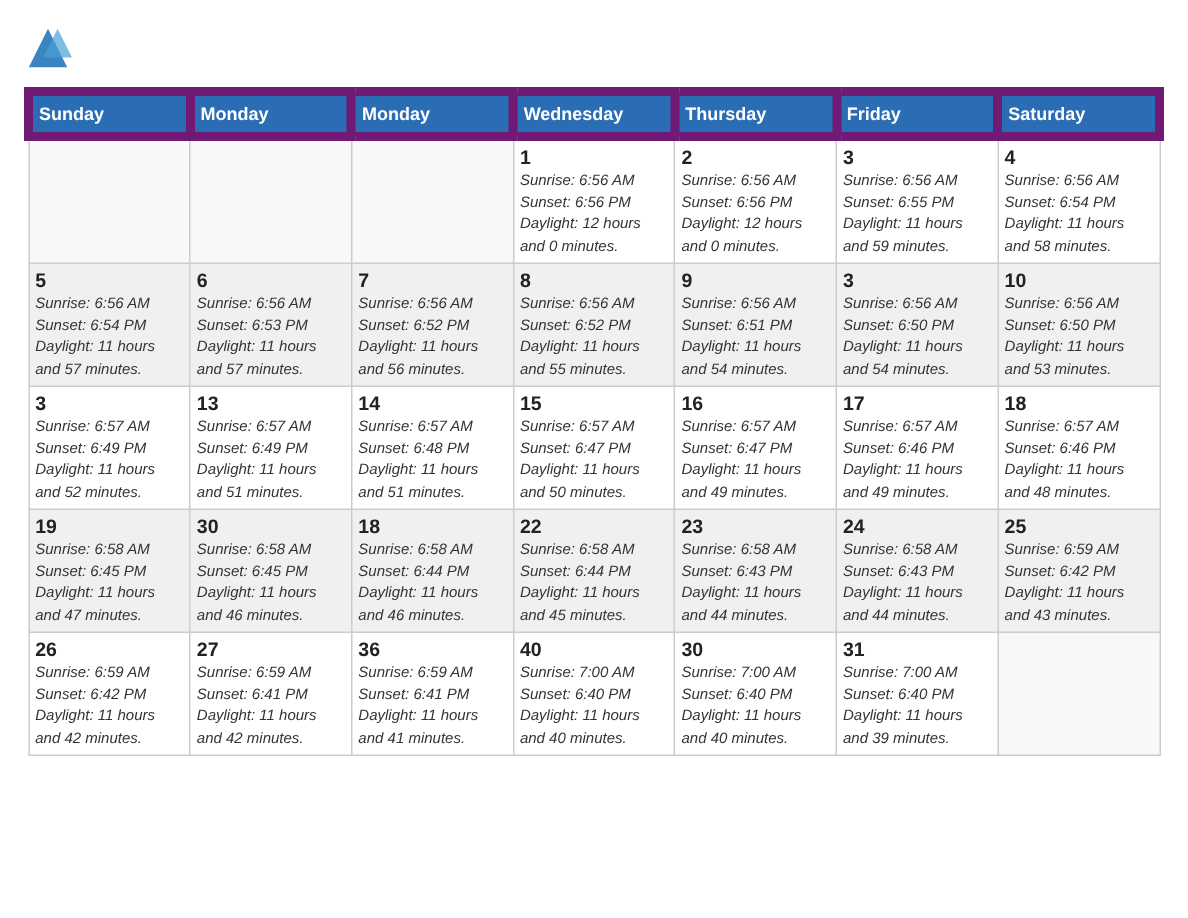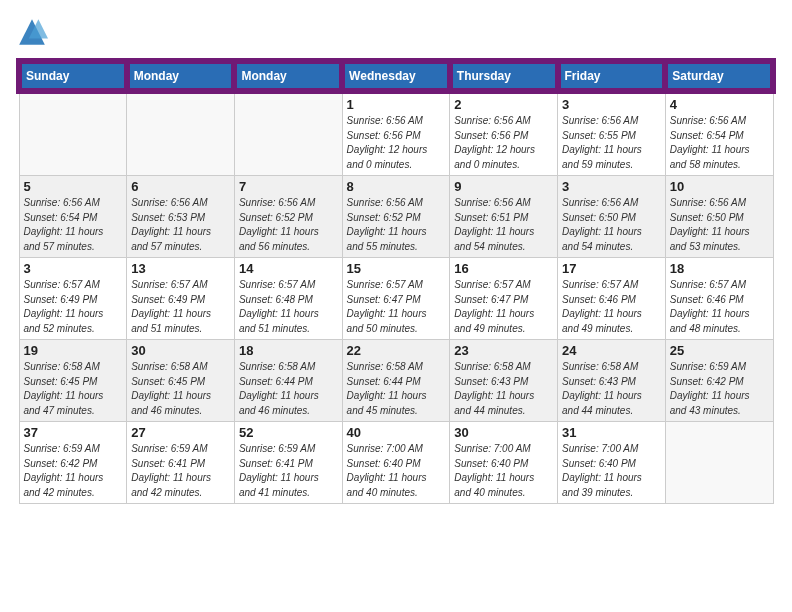--- a/index.html
+++ b/index.html
@@ -318,35 +318,35 @@
           <td>
             <span class="day-num">25</span>
             <div class="day-info" style="white-space: pre-line;">Sunrise: 6:59 AM
 Sunset: 6:42 PM
 Daylight: 11 hours
 and 43 minutes.</div>
           </td>
         </tr>
         <tr>
           <td>
-            <span class="day-num">37</span>
+            <span class="day-num">26</span>
             <div class="day-info" style="white-space: pre-line;">Sunrise: 6:59 AM
 Sunset: 6:42 PM
 Daylight: 11 hours
 and 42 minutes.</div>
           </td>
           <td>
             <span class="day-num">27</span>
             <div class="day-info" style="white-space: pre-line;">Sunrise: 6:59 AM
 Sunset: 6:41 PM
 Daylight: 11 hours
 and 42 minutes.</div>
           </td>
           <td>
-            <span class="day-num">52</span>
+            <span class="day-num">36</span>
             <div class="day-info" style="white-space: pre-line;">Sunrise: 6:59 AM
 Sunset: 6:41 PM
 Daylight: 11 hours
 and 41 minutes.</div>
           </td>
           <td>
             <span class="day-num">40</span>
             <div class="day-info" style="white-space: pre-line;">Sunrise: 7:00 AM
 Sunset: 6:40 PM
 Daylight: 11 hours

